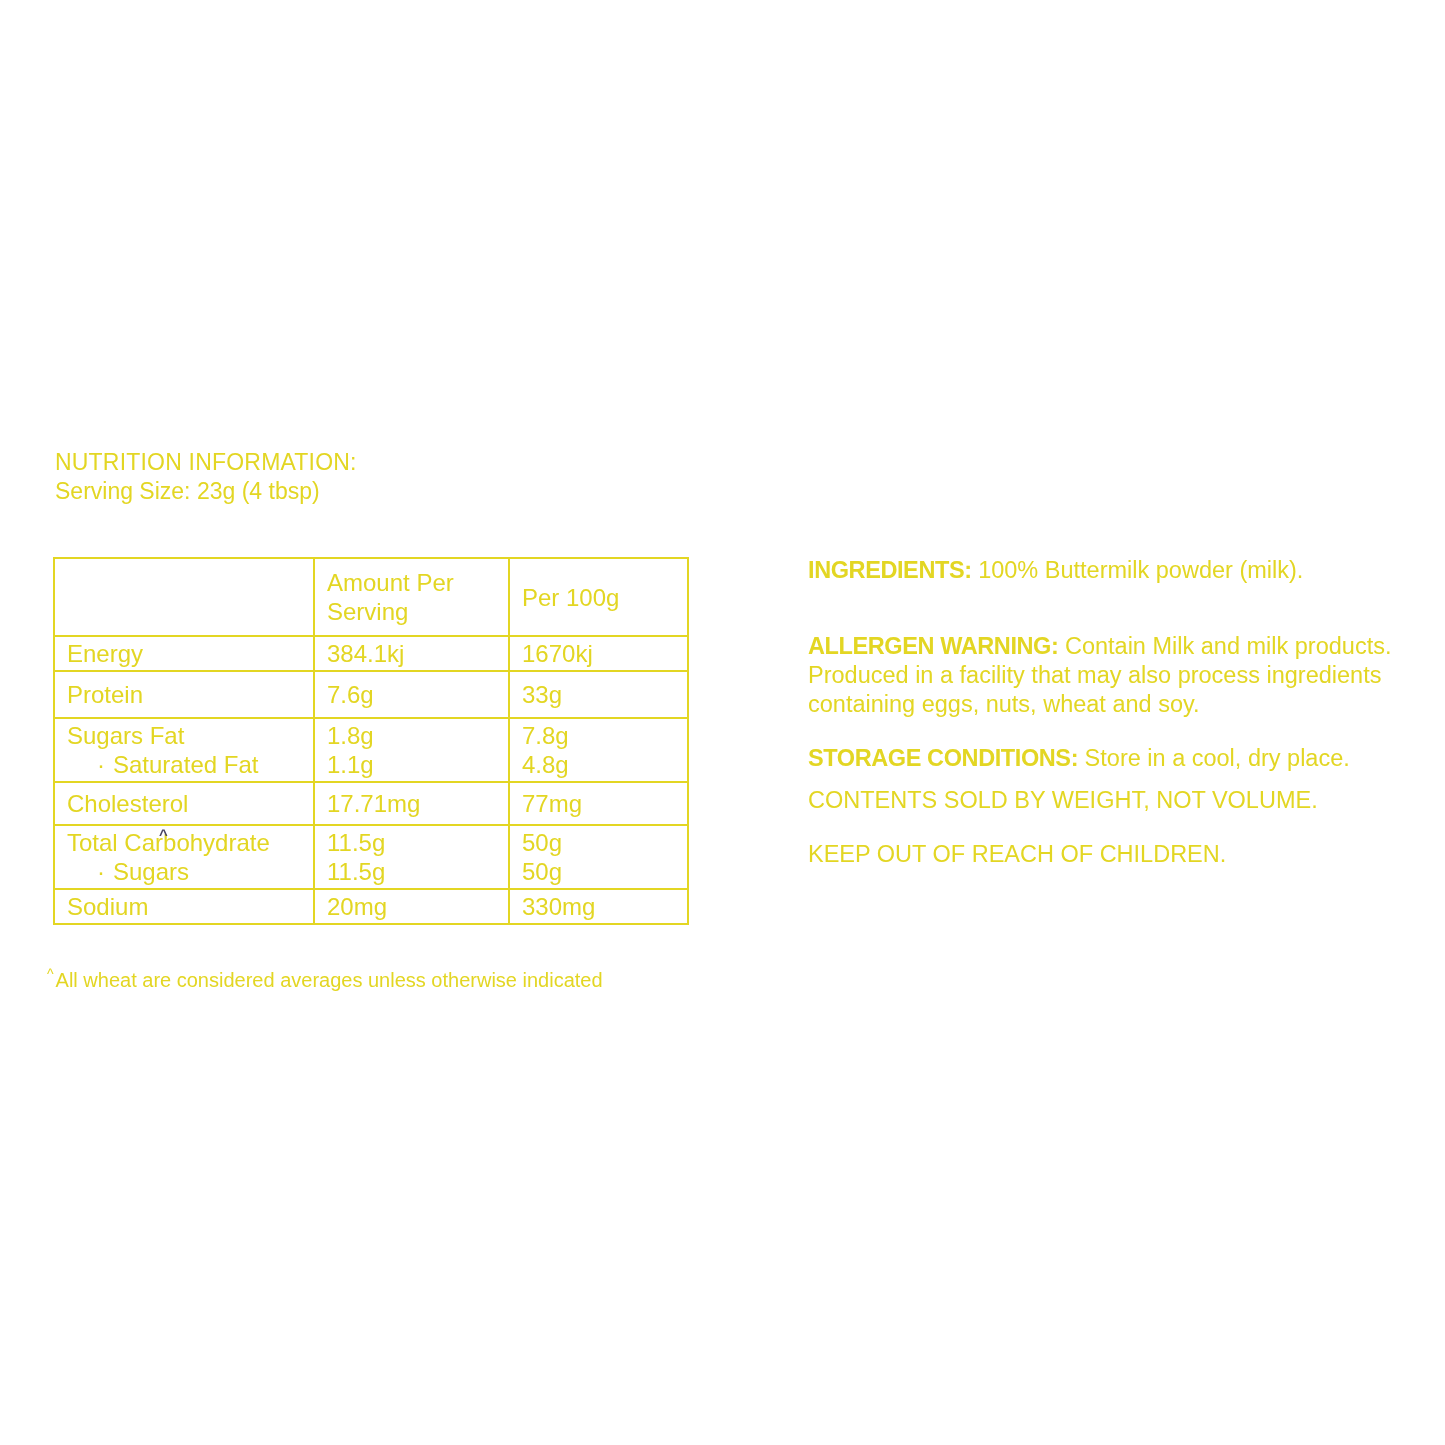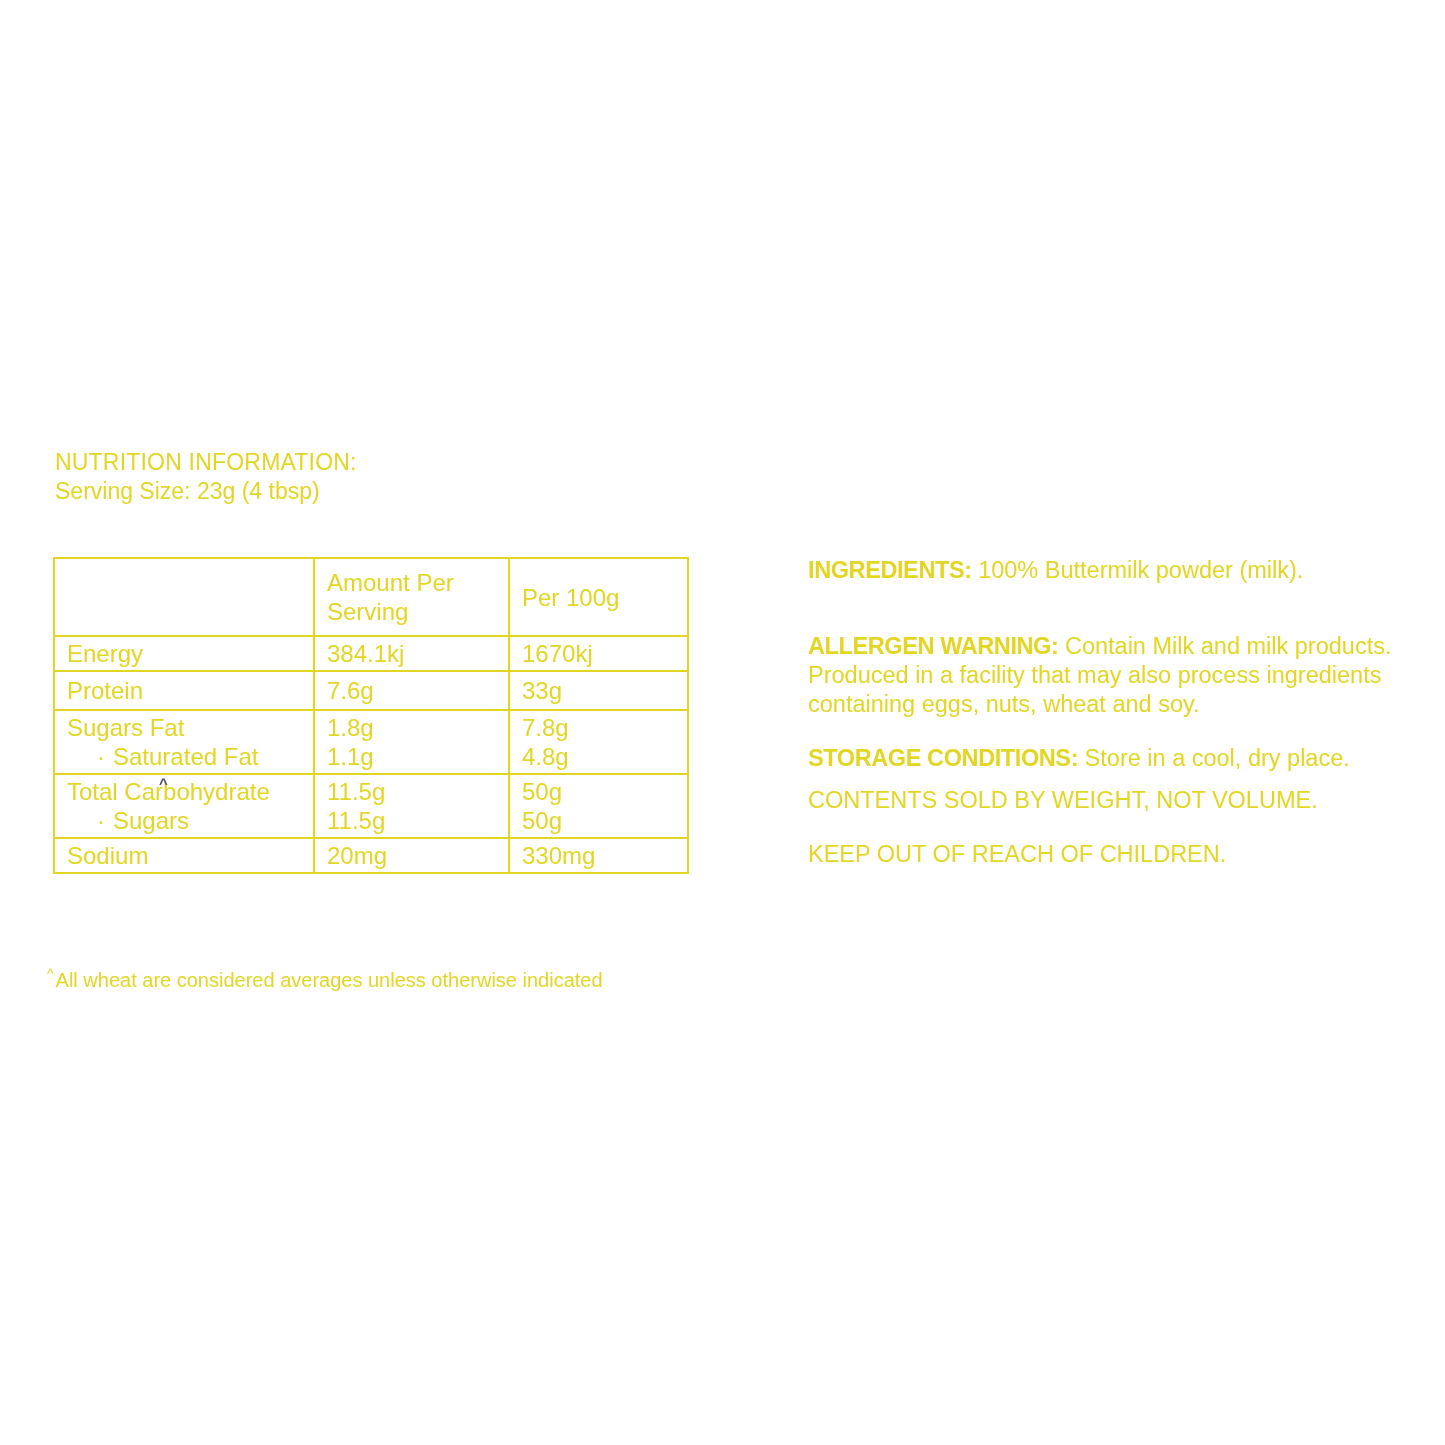--- a/index.html
+++ b/index.html
@@ -30,21 +30,21 @@
     width:634px;
   }
   table.nutri td{
     border:2px solid var(--accent);
     font-size:24px;color:var(--accent);
     padding:2px 2px 2px 12px;
     vertical-align:middle;line-height:29px;
   }
   tr.hdr td{height:78px;}
   tr.r-energy td{height:32px;}
-  tr.r-protein td{height:39px;}
+  tr.r-protein td{height:47px;}
   tr.r-fat td{height:64px;}
   tr.r-chol td{height:43px;}
   tr.r-carb td{height:62px;}
   tr.r-sodium td{height:27px;}
   .sub-line .bullet{display:inline-block;padding-left:30px;padding-right:8px;}
   .cell-rel{position:relative;}
   .carb-marker{
     position:absolute;left:92px;top:-8px;
     color:var(--marker);font-size:15px;font-weight:bold;
   }
@@ -107,20 +107,25 @@
         <td>
           <div>1.8g</div>
           <div>1.1g</div>
         </td>
         <td>
           <div>7.8g</div>
           <div>4.8g</div>
         </td>
       </tr>
 
+      <tr class="r-chol">
+        <td>Cholesterol</td>
+        <td>17.71mg</td>
+        <td>77mg</td>
+      </tr>
 
       <tr class="r-carb">
         <td>
           <div class="cell-rel"><span>Total Carbohydrate</span><span class="carb-marker">^</span></div>
           <div class="sub-line"><span class="bullet">·</span><span>Sugars</span></div>
         </td>
         <td>
           <div>11.5g</div>
           <div>11.5g</div>
         </td>

